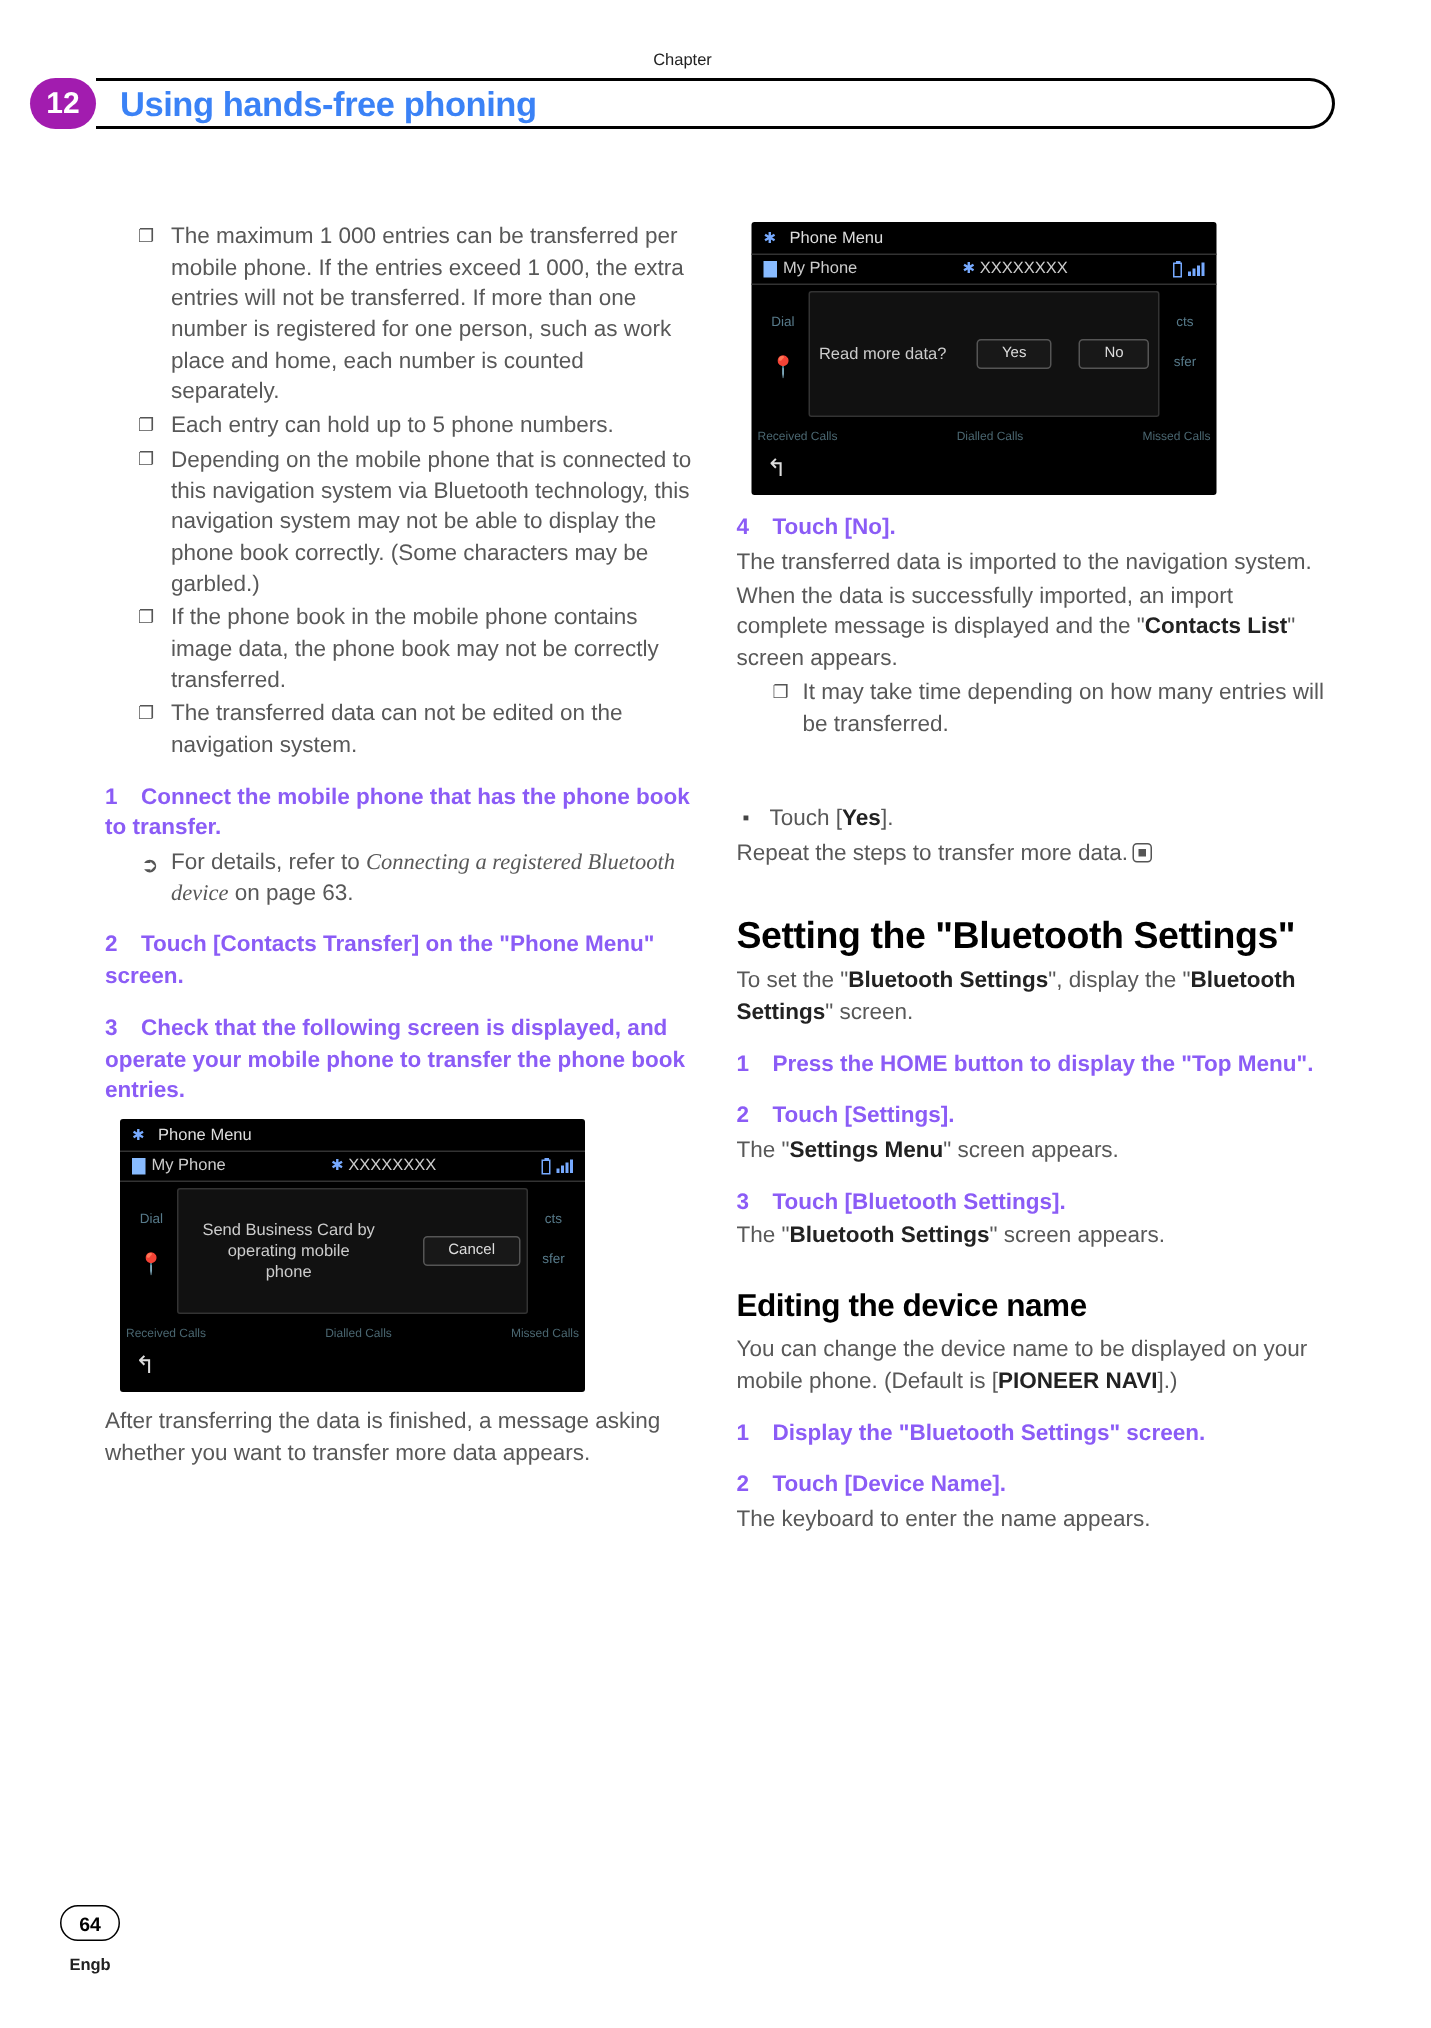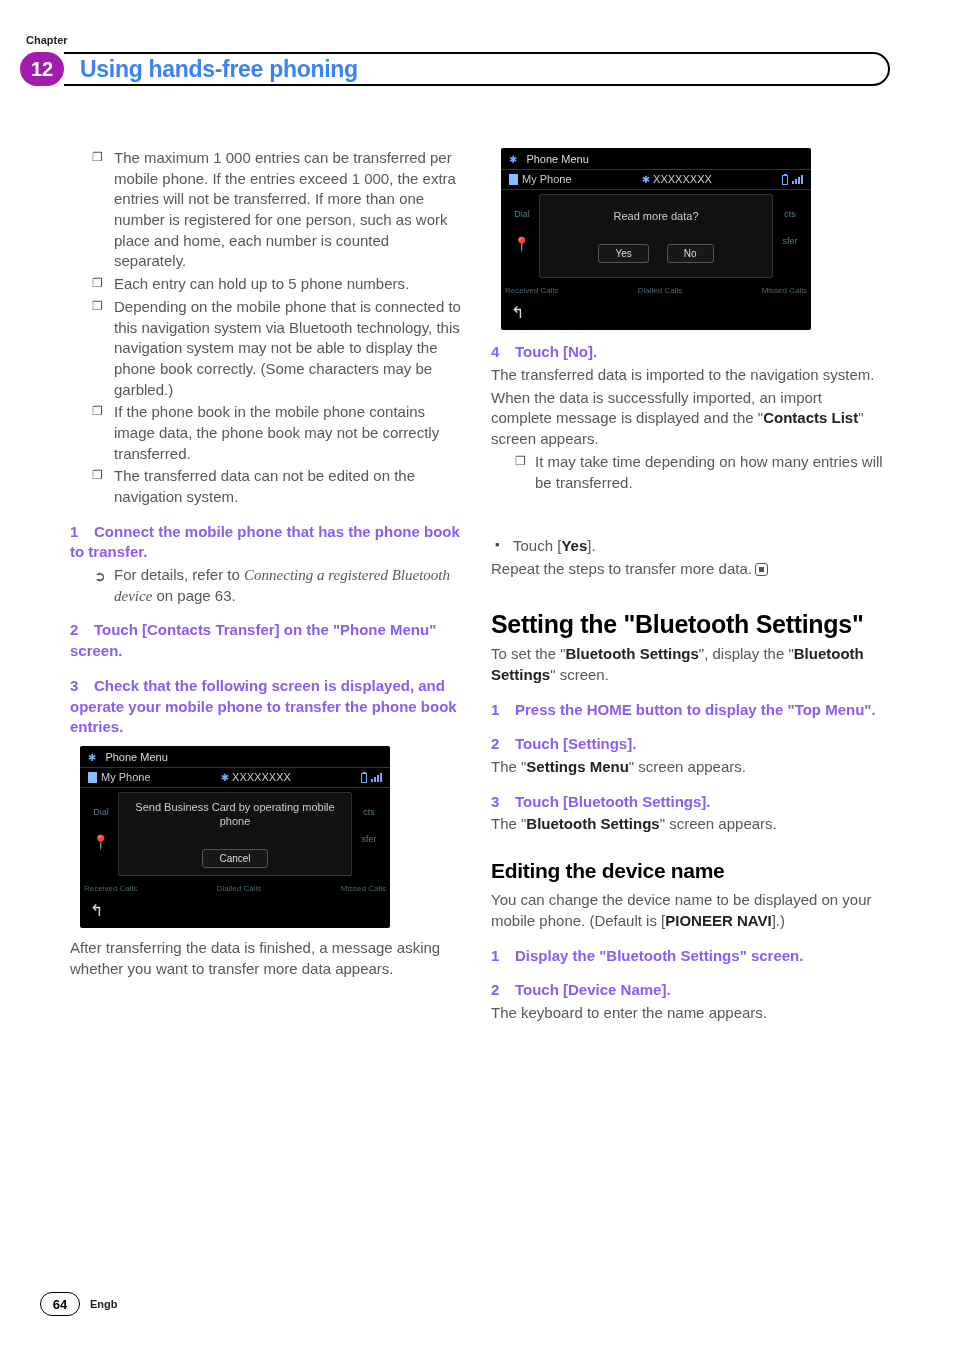--- a/index.html
+++ b/index.html
@@ -1,18 +1,18 @@
 <!DOCTYPE html>
 <html><head>
 <meta charset="utf-8">
 <style>
   * { box-sizing: border-box; margin: 0; padding: 0; }
   html, body { width: 954px; height: 1352px; background: #fff; font-family: Arial, Helvetica, sans-serif; color: #5a5a5a; }
   .page { width: 954px; height: 1352px; position: relative; padding: 34px 70px 40px 70px; }
-  .chapter-label { font-size: 11px; font-weight: bold; color: #222; margin-bottom: 2px; margin-left: -50px; padding-left: 6px; }
+  .chapter-label { font-size: 11px; font-weight: normal; color: #222; margin-bottom: 2px; margin-left: -50px; padding-left: 6px; text-align: center; }
   .title-bar { position: relative; height: 44px; margin-left: -50px; margin-right: -6px; }
   .title-pill { position: absolute; left: 0; top: 4px; width: 44px; height: 34px; background: #a21caf; border-radius: 17px; color: #fff; display: flex; align-items: center; justify-content: center; font-weight: bold; font-size: 20px; }
   .title-line { position: absolute; left: 44px; right: 0; top: 4px; height: 34px; border: 2px solid #000; border-left: none; border-radius: 0 20px 20px 0; }
   .title-text { position: absolute; left: 60px; top: 8px; font-size: 23px; font-weight: 700; color: #3b82f6; letter-spacing: -0.3px; }
   .columns { display: flex; gap: 28px; margin-top: 56px; }
   .col { width: 50%; font-size: 15px; line-height: 1.38; color: #585858; }
   .bullets { list-style: none; padding-left: 22px; }
   .bullets li { position: relative; padding-left: 22px; margin-bottom: 2px; }
   .bullets li::before { content: "❐"; position: absolute; left: 0; top: 1px; font-size: 12px; color: #555; }
   .step { margin-top: 14px; }
@@ -31,31 +31,31 @@
   .bold { font-weight: bold; color: #222; }
   .screenshot { width: 310px; margin: 8px auto 10px 10px; background: #000; border-radius: 2px; padding: 0 0 6px 0; font-size: 11px; color: #ccc; font-family: Arial, sans-serif; }
   .ss-top { display: flex; align-items: center; gap: 6px; padding: 4px 8px 2px 8px; color: #ddd; }
   .ss-row2 { display: flex; align-items: center; padding: 2px 8px; border-top: 1px solid #333; border-bottom: 1px solid #333; }
   .phone-icon { width: 9px; height: 11px; display: inline-block; background: #8bf; margin-right: 4px; }
   .ss-body { position: relative; height: 108px; }
   .ss-side-l, .ss-side-r { position: absolute; top: 4px; bottom: 0; width: 34px; color: #577a8a; font-size: 9px; text-align: center; }
   .ss-side-l { left: 4px; }
   .ss-side-r { right: 4px; }
   .ss-side-l div, .ss-side-r div { margin-top: 14px; }
-  .ss-center { position: absolute; left: 38px; right: 38px; top: 4px; bottom: 20px; background: #111; border: 1px solid #333; border-radius: 2px; display: flex; flex-direction: column; align-items: center; justify-content: center; gap: 20px; padding: 4px; }
+  .ss-center { position: absolute; left: 38px; right: 38px; top: 4px; bottom: 20px; background: #111; border: 1px solid #333; border-radius: 2px; display: flex; flex-direction: row; align-items: center; justify-content: center; gap: 20px; padding: 4px; }
   .ss-msg { color: #ccc; font-size: 11px; text-align: center; line-height: 1.3; }
   .ss-btnrow { display: flex; gap: 18px; }
   .ss-btn { border: 1px solid #555; border-radius: 3px; padding: 2px 16px; color: #ddd; font-size: 10px; background: #181818; }
   .ss-tabs { position: absolute; left: 4px; right: 4px; bottom: 2px; display: flex; justify-content: space-between; color: #4a6670; font-size: 8px; }
   .ss-back { padding: 4px 10px 0 10px; color: #ddd; font-size: 16px; }
   .lg-heading { font-size: 25px; font-weight: 900; color: #000; line-height: 1.15; margin-top: 30px; margin-bottom: 6px; letter-spacing: -0.3px; }
   .lg-heading .light { font-weight: 700; }
   .md-heading { font-size: 21px; font-weight: 900; color: #000; margin-top: 22px; margin-bottom: 4px; letter-spacing: -0.3px; }
   .ptext { margin-top: 2px; }
-  .footer { position: absolute; bottom: 36px; left: 40px; display: flex; align-items: center; gap: 10px; }
+  .footer { position: absolute; bottom: 36px; left: 40px; display: flex; align-items: center; gap: 10px; flex-direction: column; }
   .page-num { border: 1.5px solid #000; border-radius: 14px; width: 40px; height: 24px; display: flex; align-items: center; justify-content: center; font-weight: bold; color: #000; font-size: 13px; }
   .engb { font-size: 11px; font-weight: bold; color: #222; }
   .end-icon { display: inline-block; border: 1.2px solid #555; border-radius: 3px; width: 13px; height: 13px; position: relative; vertical-align: -2px; margin-left: 3px; }
   .end-icon::after { content: ""; position: absolute; left: 3px; top: 3px; width: 5px; height: 5px; background: #555; }
   .signal { display:inline-flex; align-items:flex-end; gap:1px; margin-left:4px; }
   .signal span { width:2px; background:#7af; display:inline-block; }
   .batt { width:6px; height:10px; border:1px solid #7af; display:inline-block; position:relative; margin-left:auto; }
   .batt::before { content:""; position:absolute; top:-2px; left:1px; width:3px; height:2px; background:#7af; }
   .bt-icon2 { color:#7af; font-size:10px; margin-right:3px; }
 </style>

